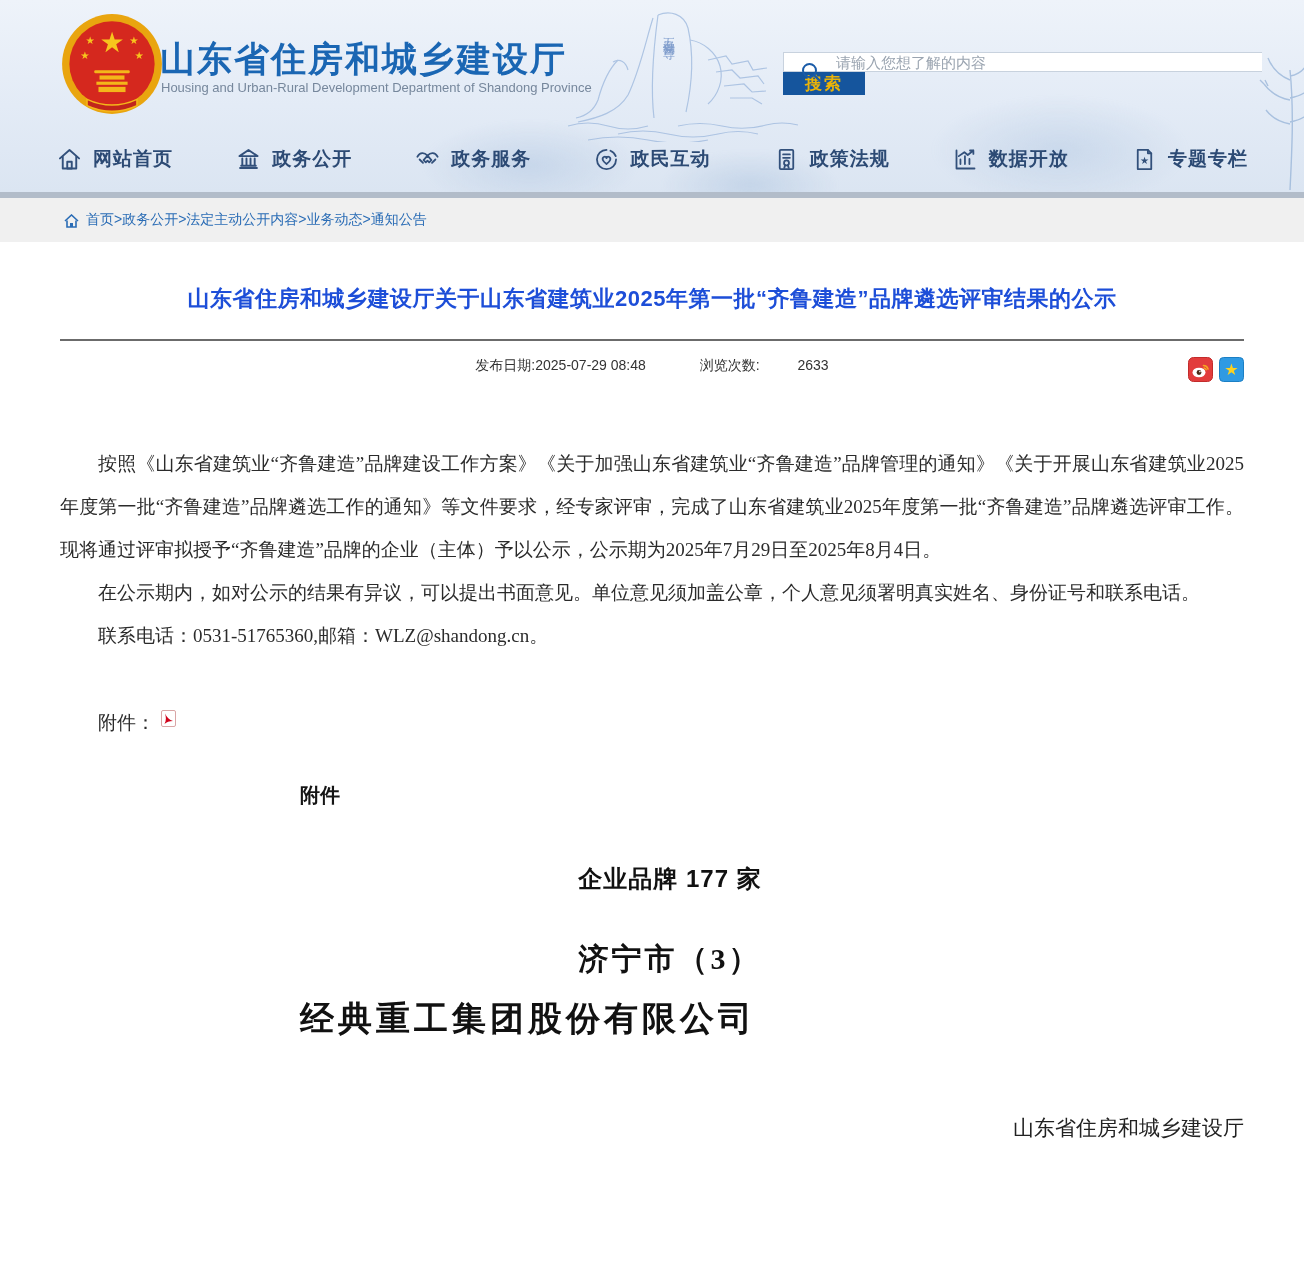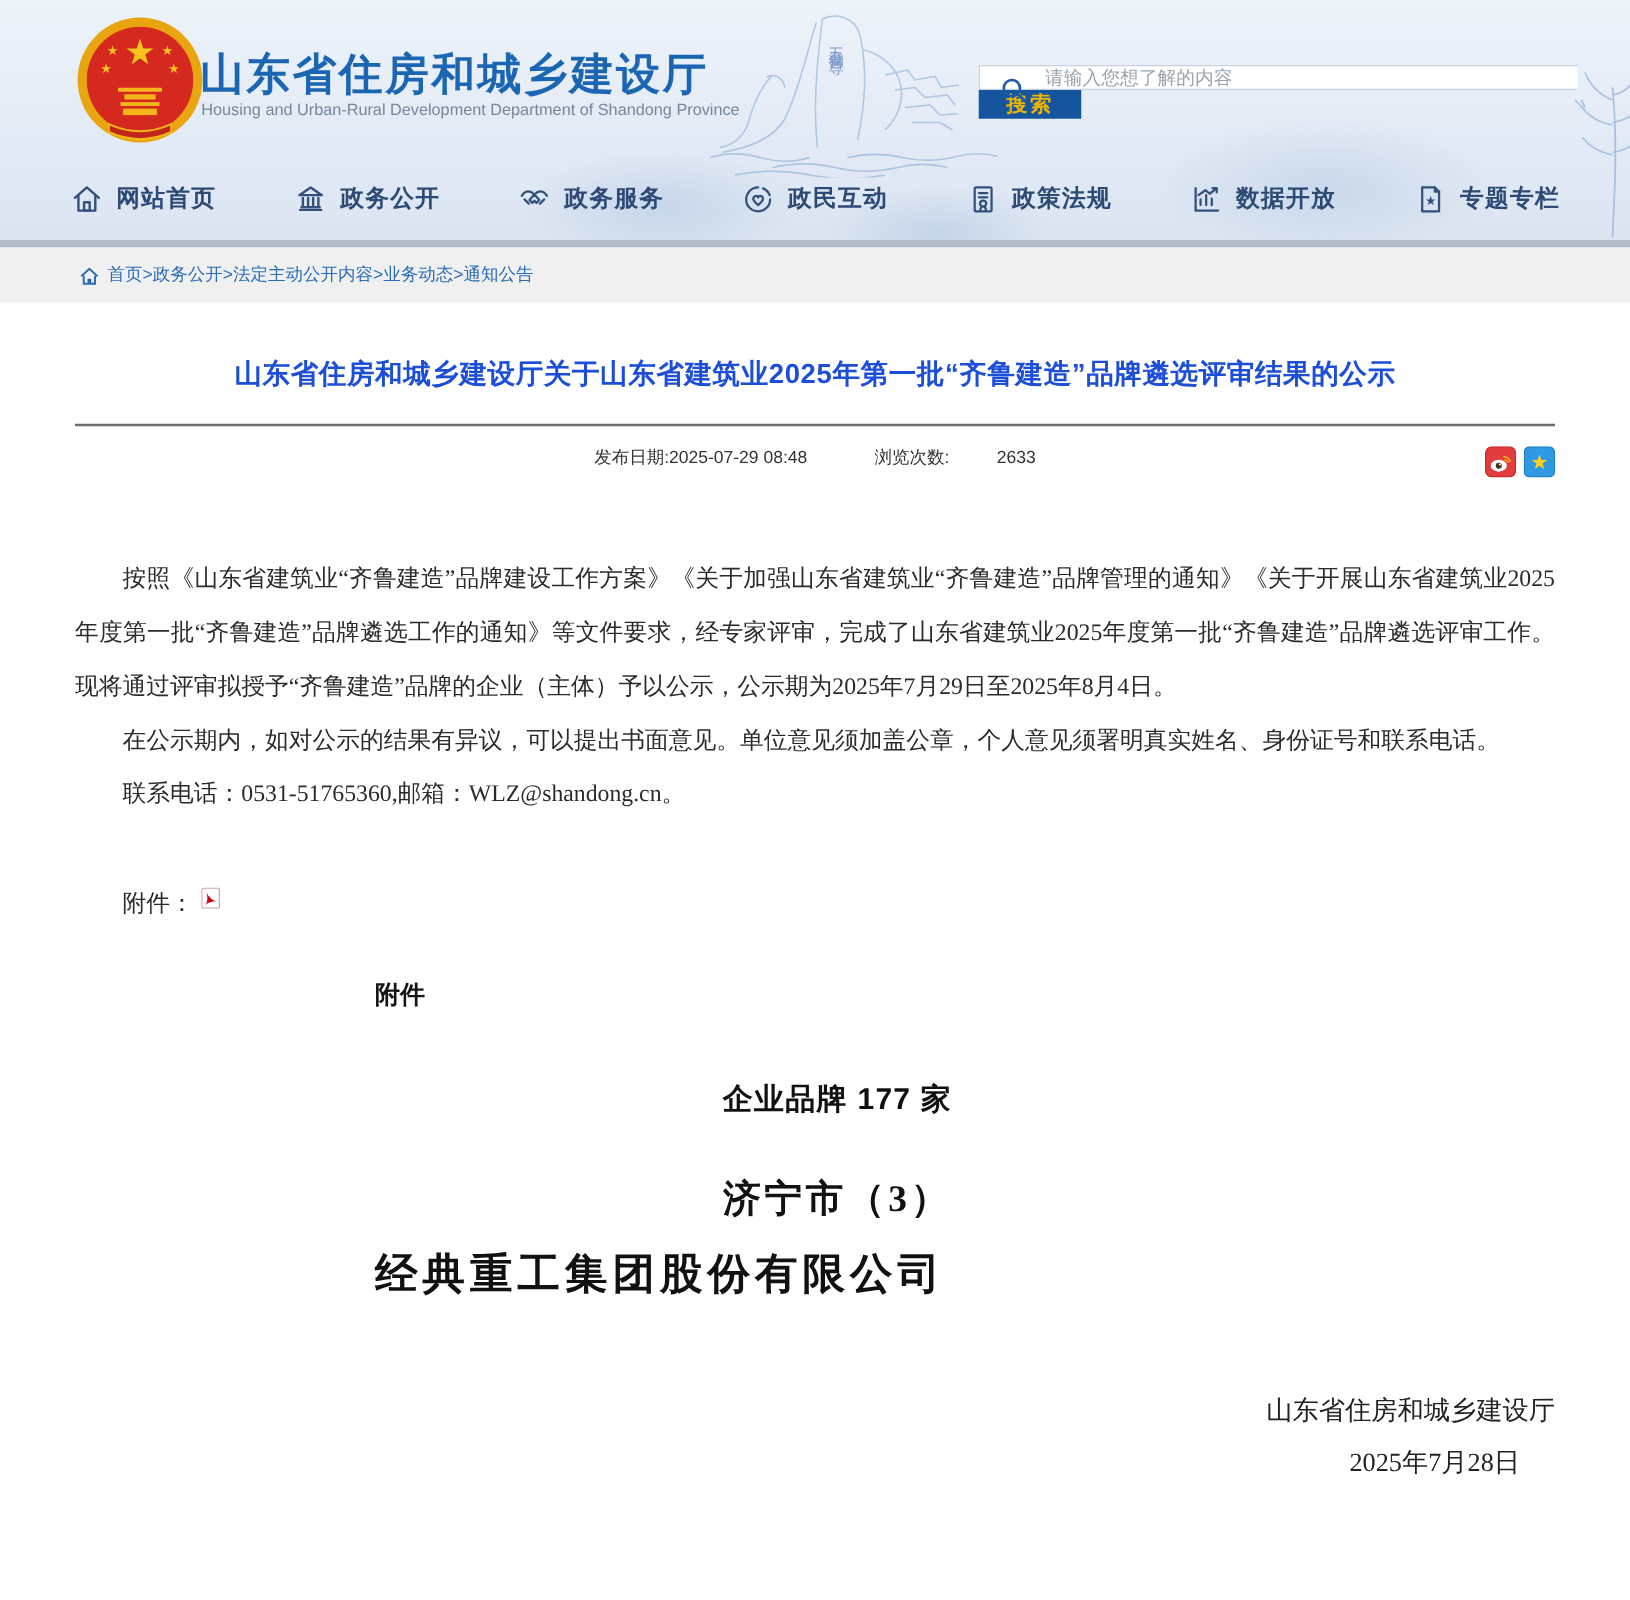--- a/index.html
+++ b/index.html
@@ -266,16 +266,15 @@
 
   <div class="doc-block">
     <div class="doc-annex">附件</div>
     <div class="doc-subtitle">企业品牌 177 家</div>
     <div class="doc-city">济宁市（3）</div>
     <div class="doc-company">经典重工集团股份有限公司</div>
   </div>
 
   <div class="signoff">
     <div class="signoff-name">山东省住房和城乡建设厅</div>
-    <div class="signoff-date">2025年7月28日</div>
   </div>
 
 </div>
 
 </body></html>

